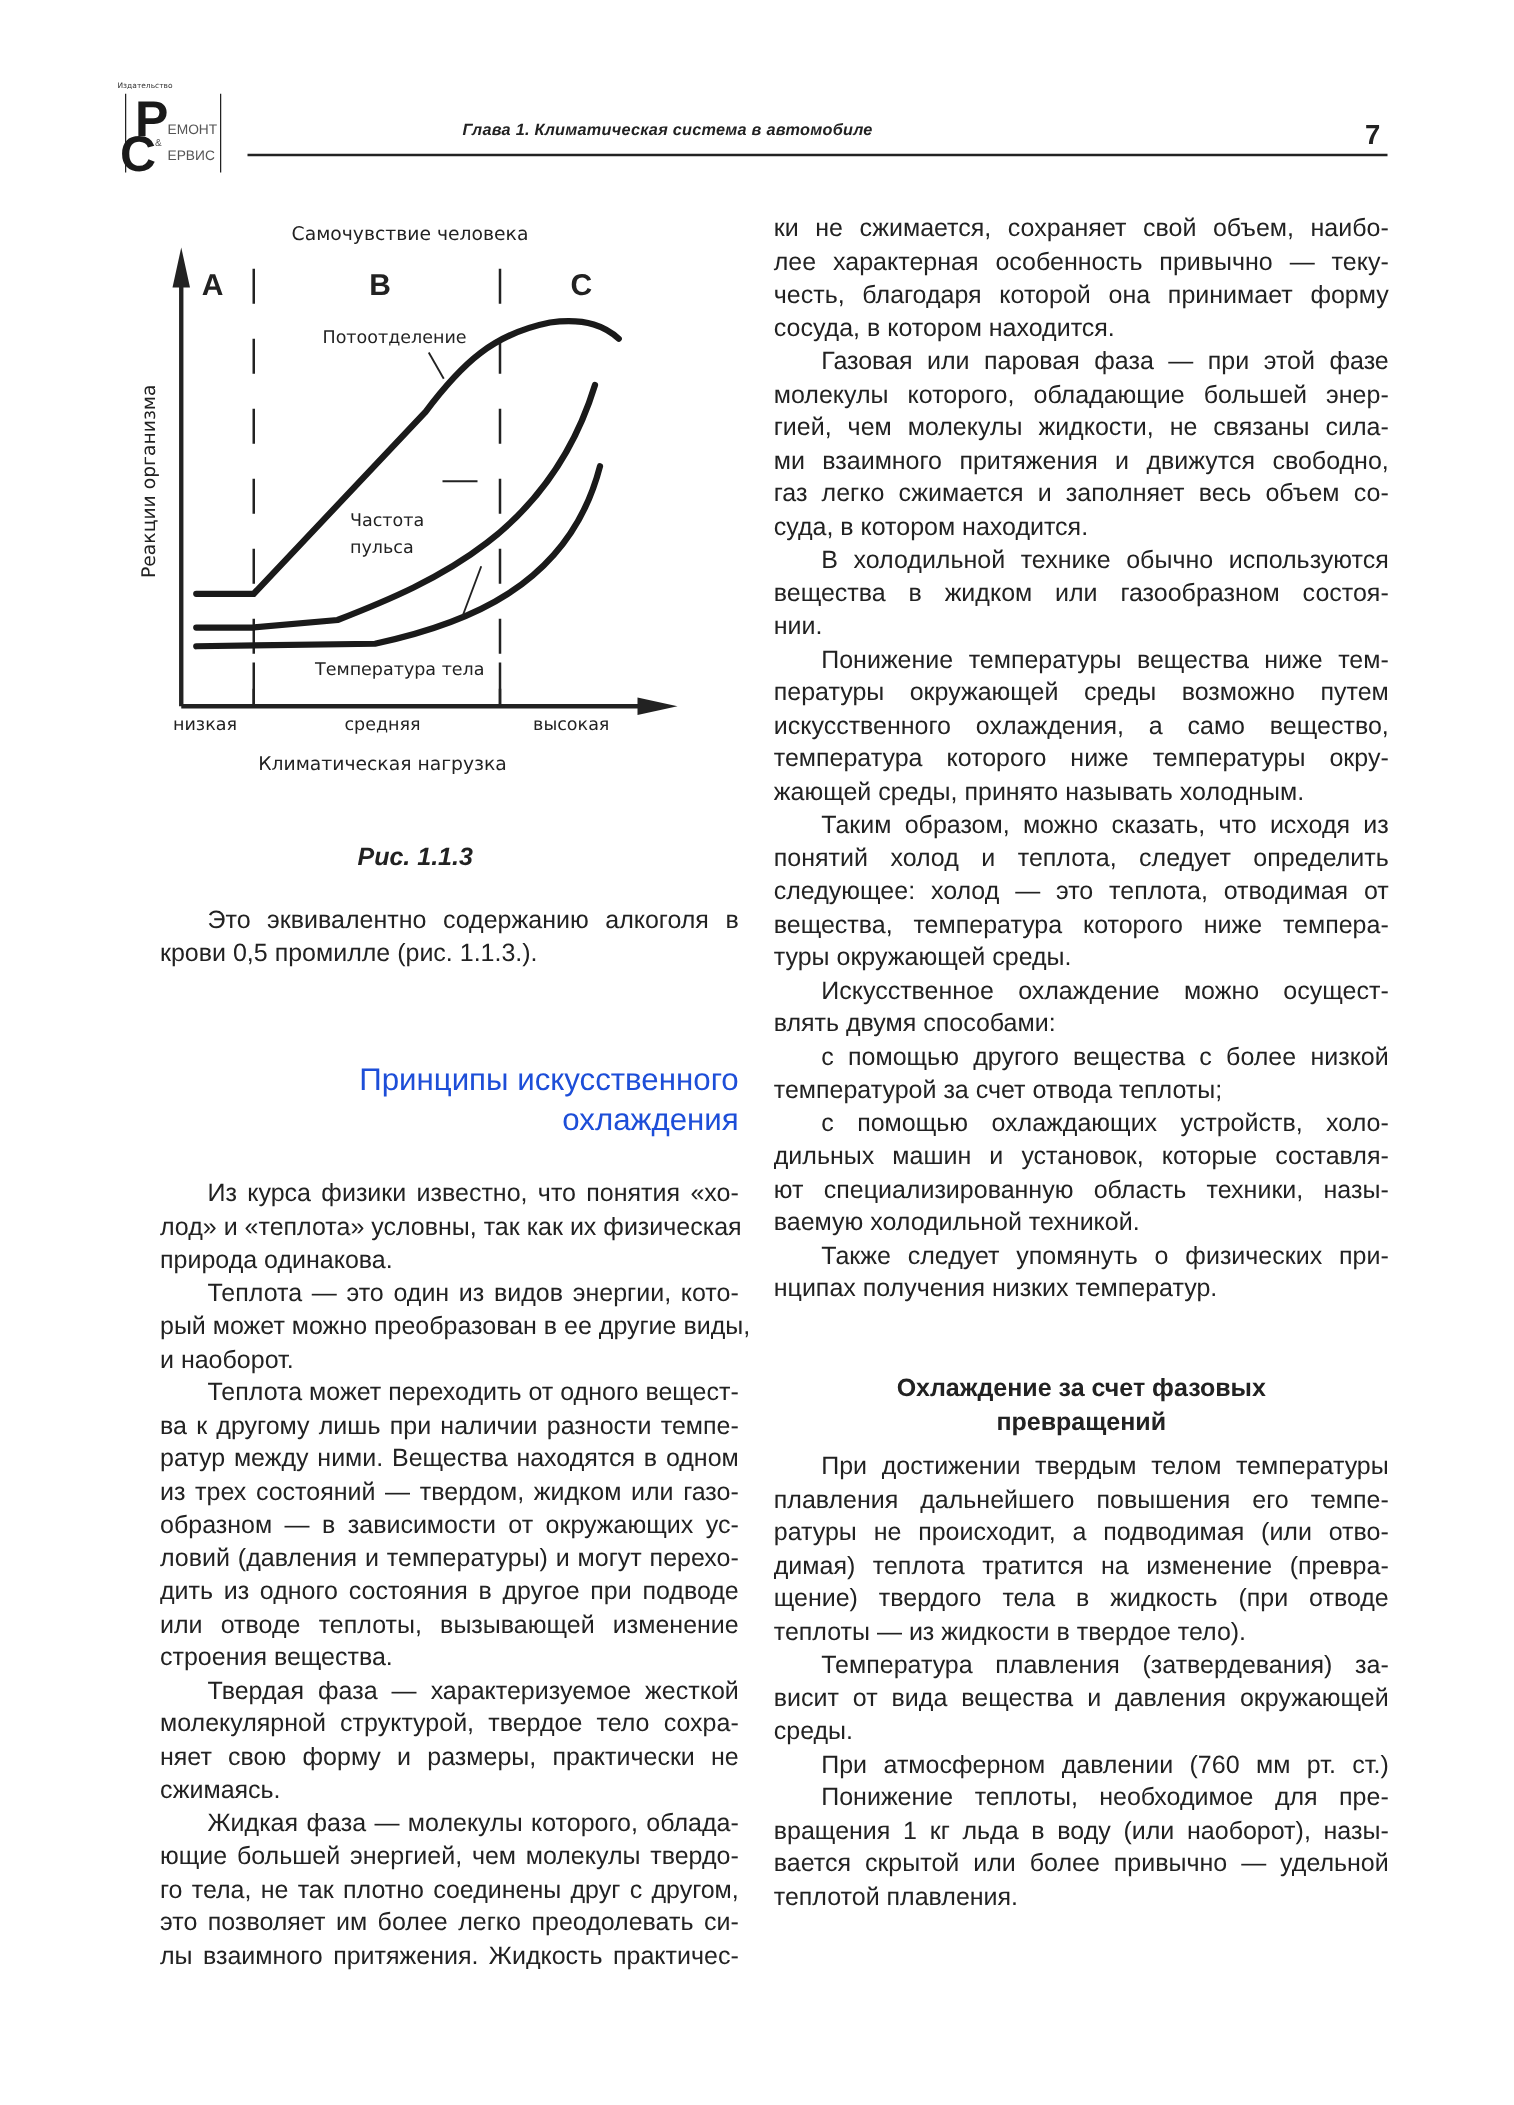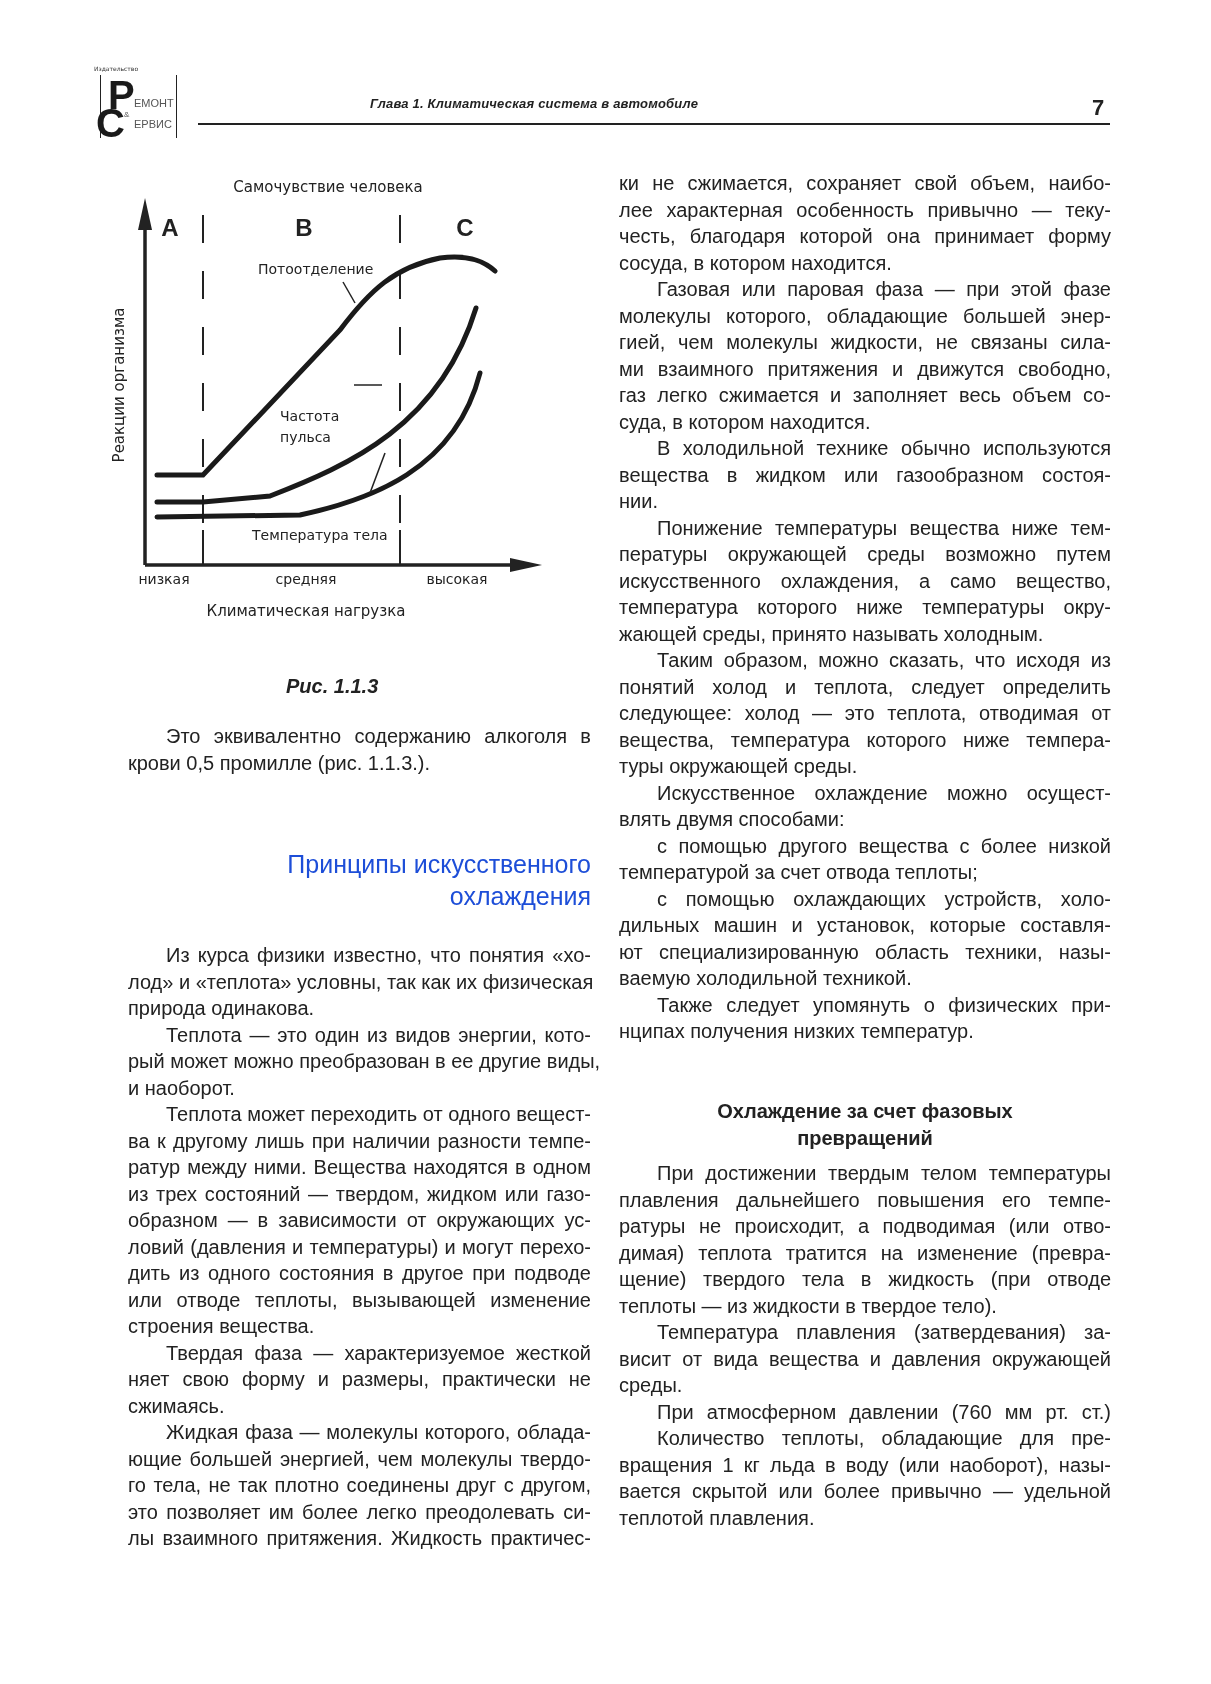--- a/index.html
+++ b/index.html
@@ -122,20 +122,21 @@
     <span class="line">ратур между ними. Вещества находятся в одном</span>
     <span class="line">из трех состояний — твердом, жидком или газо-</span>
     <span class="line">образном — в зависимости от окружающих ус-</span>
     <span class="line">ловий (давления и температуры) и могут перехо-</span>
     <span class="line">дить из одного состояния в другое при подводе</span>
     <span class="line">или отводе теплоты, вызывающей изменение</span>
     <span class="line last">строения вещества.</span>
   </div>
   <div>
     <span class="line ind">Твердая фаза — характеризуемое жесткой</span>
+    <span class="line">молекулярной структурой, твердое тело сохра-</span>
     <span class="line">няет свою форму и размеры, практически не</span>
     <span class="line last">сжимаясь.</span>
   </div>
   <div>
     <span class="line ind">Жидкая фаза — молекулы которого, облада-</span>
     <span class="line">ющие большей энергией, чем молекулы твердо-</span>
     <span class="line">го тела, не так плотно соединены друг с другом,</span>
     <span class="line">это позволяет им более легко преодолевать си-</span>
     <span class="line">лы взаимного притяжения. Жидкость практичес-</span>
   </div>
@@ -211,18 +212,18 @@
   </div>
   <div>
     <span class="line ind">Температура плавления (затвердевания) за-</span>
     <span class="line">висит от вида вещества и давления окружающей</span>
     <span class="line last">среды.</span>
   </div>
   <div>
     <span class="line ind">При атмосферном давлении (760 мм рт. ст.)</span>
   </div>
   <div>
-    <span class="line ind">Количество теплоты, обладающие для пре-</span>
+    <span class="line ind">Понижение теплоты, необходимое для пре-</span>
     <span class="line">вращения 1 кг льда в воду (или наоборот), назы-</span>
     <span class="line">вается скрытой или более привычно — удельной</span>
     <span class="line last">теплотой плавления.</span>
   </div>
 </div>
 
 </body></html>

